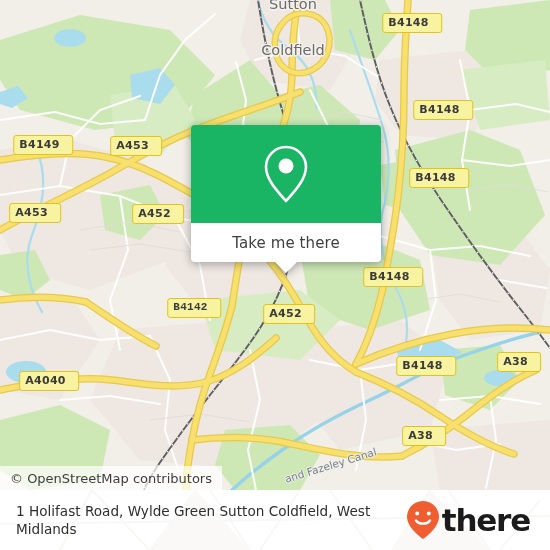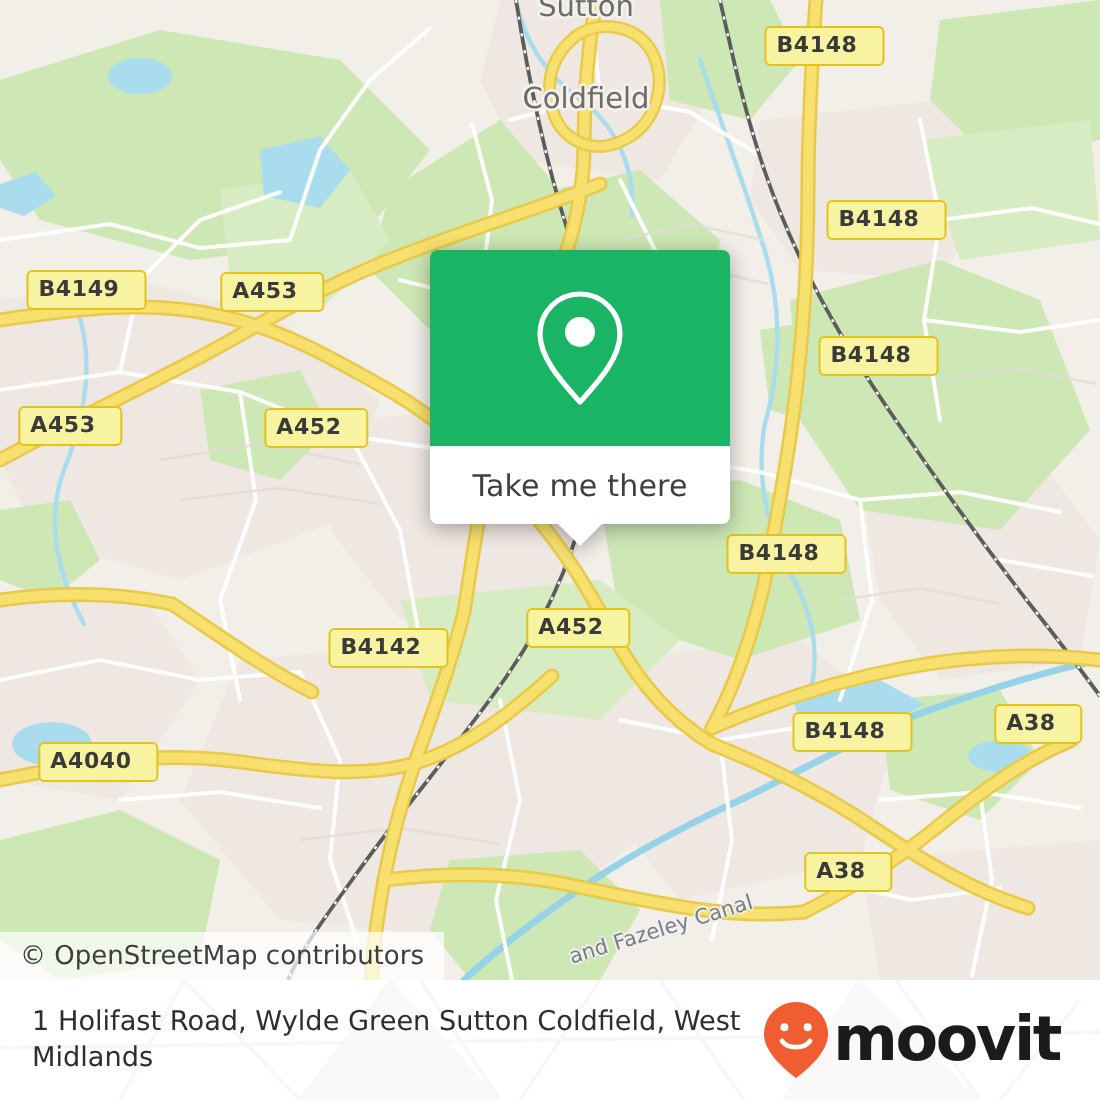--- a/index.html
+++ b/index.html
@@ -65,25 +65,24 @@
     color:#3d3d3d;
     font-family:"DejaVu Sans",sans-serif;
     font-size:13px;
     white-space:nowrap;
   }
 
   
   .card{
     position:absolute;
     left:191px; top:125px;
-    width:150px;
+    width:190px;
     border-radius:4px;
     overflow:visible;
     filter:drop-shadow(0 2px 5px rgba(0,0,0,.33));
-    margin-left:24px;
   }
   .card-top{
     background:#1ab564;
     height:98px;
     border-radius:4px 4px 0 0;
     display:flex;align-items:center;justify-content:center;
   }
   .card-bottom{
     position:relative;
     background:#fff;
@@ -323,21 +322,21 @@
 
     <div class="shield" style="left:412px;top:23px;">B4148</div>
     <div class="shield" style="left:443px;top:110px;">B4148</div>
     <div class="shield" style="left:439px;top:178px;">B4148</div>
     <div class="shield" style="left:43px;top:145px;">B4149</div>
     <div class="shield" style="left:136px;top:146px;">A453</div>
     <div class="shield" style="left:35px;top:213px;">A453</div>
     <div class="shield" style="left:158px;top:214px;">A452</div>
     <div class="shield" style="left:393px;top:277px;">B4148</div>
     <div class="shield" style="left:289px;top:314px;">A452</div>
-    <div class="shield" style="left:194px;top:324px;">B4142</div>
+    <div class="shield" style="left:194px;top:308px;font-family:Liberation Mono, monospace;">B4142</div>
     <div class="shield" style="left:49px;top:381px;">A4040</div>
     <div class="shield" style="left:426px;top:366px;">B4148</div>
     <div class="shield" style="left:519px;top:362px;">A38</div>
     <div class="shield" style="left:424px;top:436px;">A38</div>
 
     <div class="attrib">© OpenStreetMap contributors</div>
 
     <div class="card">
       <div class="card-top">
         <svg width="54" height="62" viewBox="0 0 54 62">
@@ -366,17 +365,17 @@
 
     <div class="addr">1 Holifast Road, Wylde Green Sutton Coldfield, West Midlands</div>
 
     <div class="brand">
       <svg width="34" height="40" viewBox="0 0 34 40">
         <path d="M17 1 C8.2 1 1 8.2 1 17 C1 26 11 34.5 17 39 C23 34.5 33 26 33 17 C33 8.2 25.8 1 17 1 Z" fill="#ef5d30"></path>
         <circle cx="11.2" cy="13.6" r="2.0" fill="#ffffff"></circle>
         <circle cx="22.8" cy="13.6" r="2.0" fill="#ffffff"></circle>
         <path d="M10 20.5 C12.6 24.6 21.4 24.6 24 20.5" fill="none" stroke="#ffffff" stroke-width="2.4" stroke-linecap="round"></path>
       </svg>
-      <span class="brand-word">moovit</span>
+      <span class="brand-word">there</span>
     </div>
   </div>
 
 </div>
 
 </body></html>

